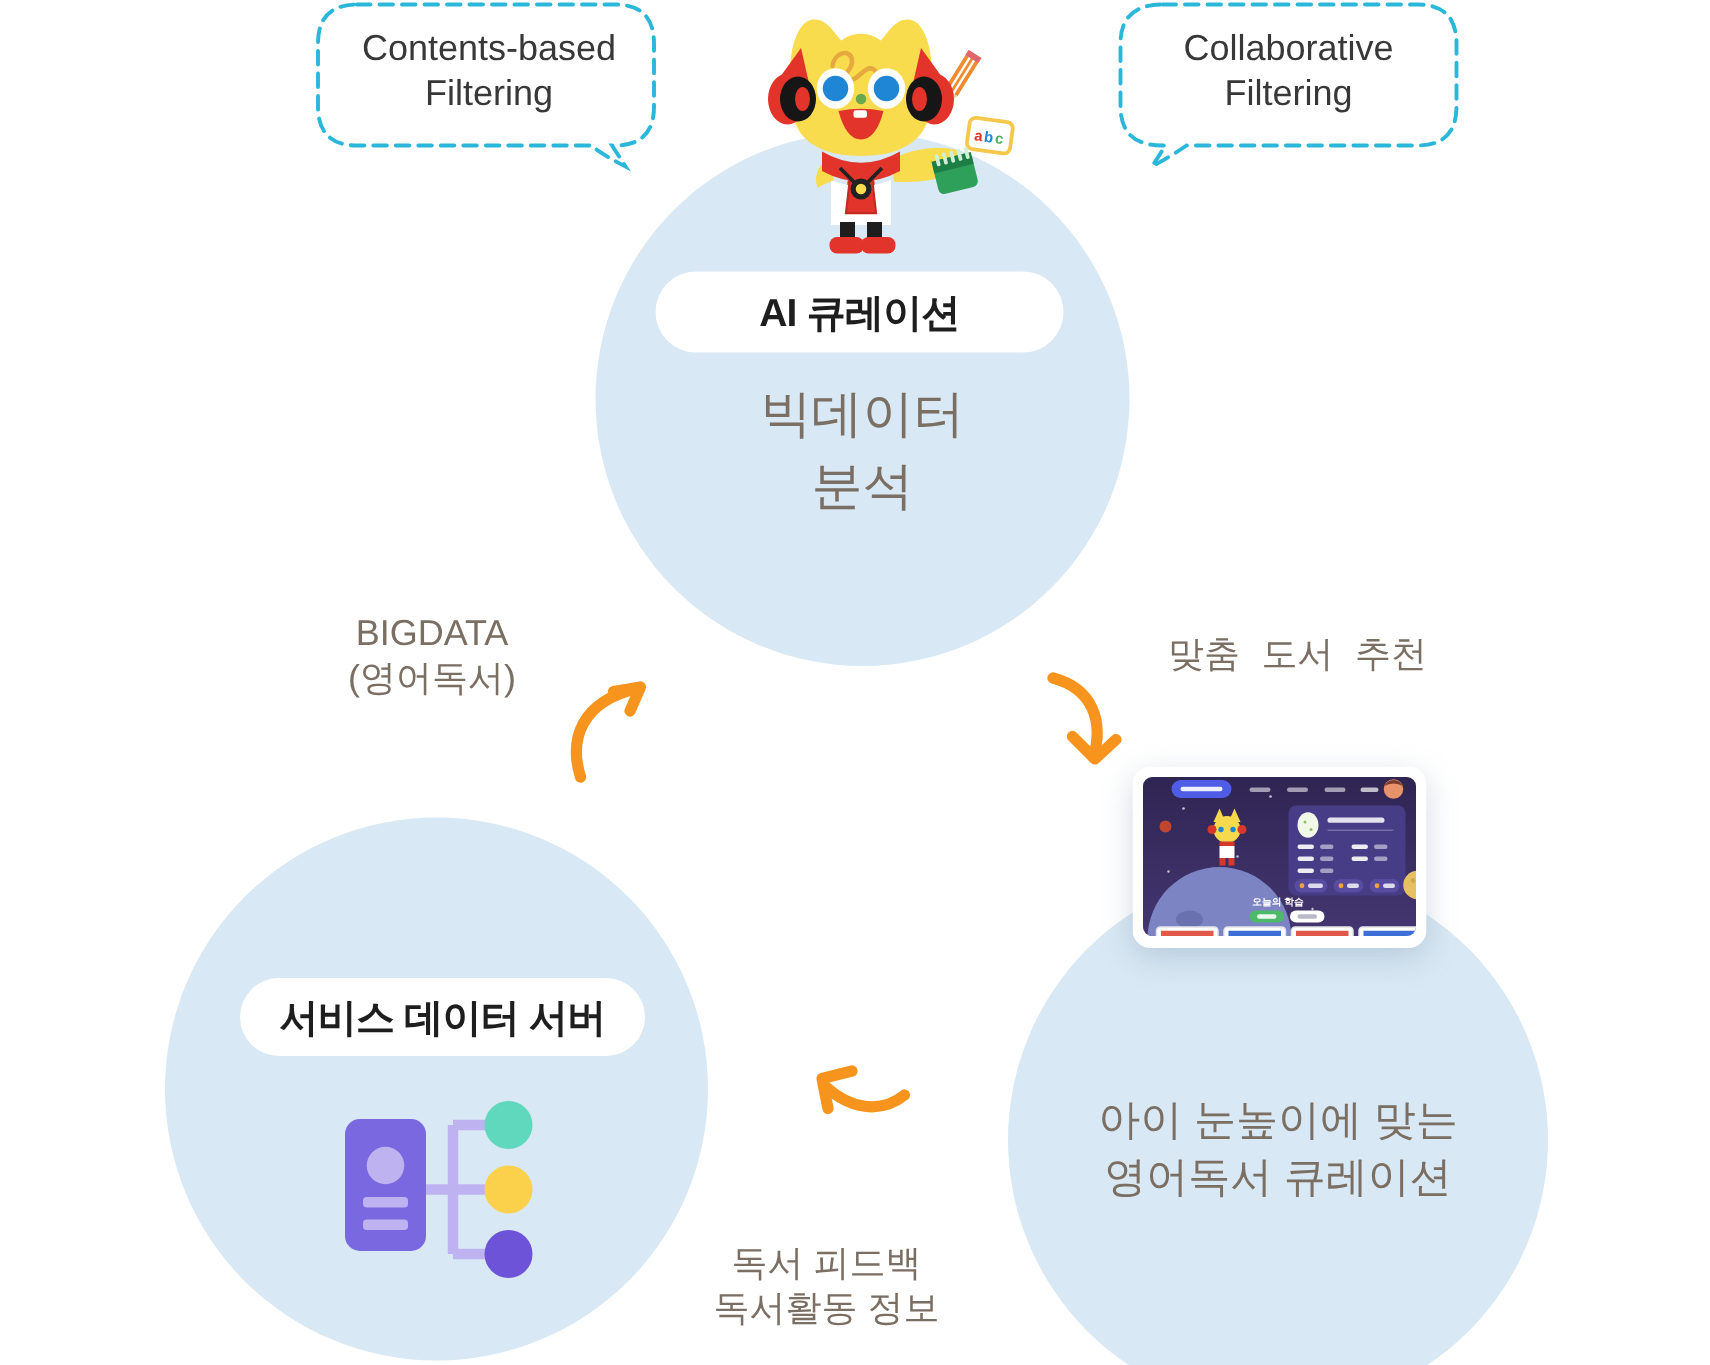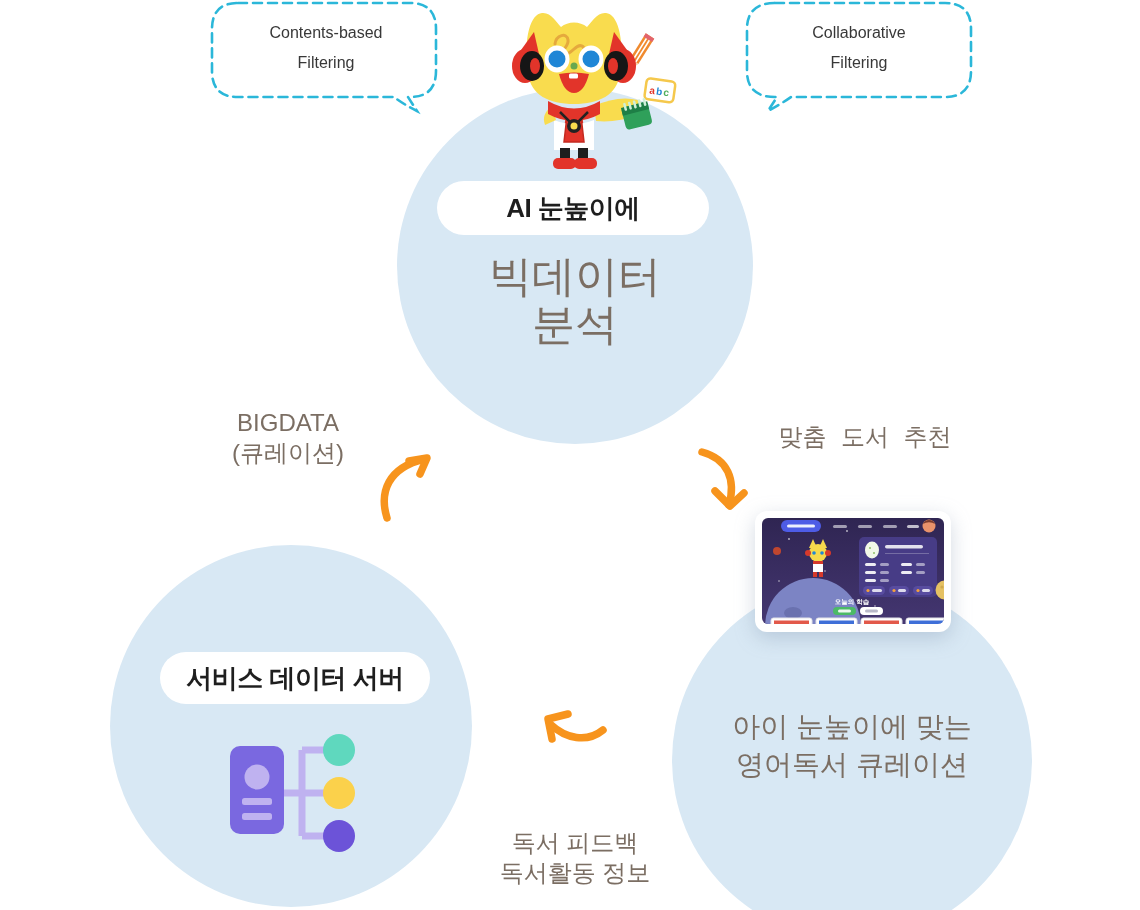--- a/index.html
+++ b/index.html
@@ -17,35 +17,35 @@
     font-weight:bold;font-size:26px;color:var(--title-text,#1E1E1E);
     letter-spacing:-0.5px;
   }
   #pill-ai{left:437px;top:181px;width:272px;height:54px;}
   #pill-server{left:160px;top:652px;width:270px;height:52px;}
   #pill-reading{left:718px;top:652px;width:270px;height:51px;}
   .bodytext{
     position:absolute;text-align:center;color:var(--body-text,#7B6E63);
     white-space:pre-line;
   }
-  #ai-body{left:455px;top:252px;width:240px;font-size:43px;line-height:48px;}
-  #reading-body{left:712px;top:708px;width:280px;font-size:28px;line-height:38px;}
+  #ai-body{left:455px;top:252px;width:240px;font-size:34px;line-height:48px;}
+  #reading-body{left:712px;top:728px;width:280px;font-size:28px;line-height:38px;}
   .flowlabel{
     position:absolute;text-align:center;color:var(--body-text,#7B6E63);
     font-size:24px;line-height:30px;white-space:pre-line;
   }
   #label-bigdata{left:188px;top:408px;width:200px;}
   #label-recommend{left:745px;top:424px;width:240px;font-family:Liberation Mono, monospace;}
-  #label-feedback{left:455px;top:828px;width:240px;}
+  #label-feedback{left:431px;top:828px;width:240px;}
   .bubble{position:absolute;}
   .bubble-path{fill:#ffffff;stroke:var(--bubble-border,#2BB7D9);stroke-width:2.6;
     stroke-dasharray:9 6;stroke-linecap:round;}
   .bubble-text{
     position:absolute;width:100%;top:18px;text-align:center;
-    font-size:16px;line-height:30px;color:var(--bubble-text,#383838);white-space:pre-line;
+    font-size:24px;line-height:30px;color:var(--bubble-text,#383838);white-space:pre-line;
   }
   #bubble-left{left:210px;top:0px;}
   #bubble-right{left:743px;top:0px;}
   #mascot{position:absolute;left:498px;top:2px;}
   #arrows{position:absolute;left:0;top:0;pointer-events:none;}
   .arrow{stroke:var(--arrow,#F7941D);stroke-width:7.5;fill:none;
     stroke-linecap:round;stroke-linejoin:round;}
   #server-icon{position:absolute;left:222px;top:732px;}
   #tablet{position:absolute;left:755px;top:511px;filter:drop-shadow(0 6px 10px rgba(110,130,160,0.30));}
 </style>
@@ -67,27 +67,27 @@
       <path class="arrow" d="M 702,452 C 728,459 736,480 729,505"></path>
       <path class="arrow" d="M 715,491 L 730,506 L 744,493"></path>
     </g>
     <g>
       <path class="arrow" d="M 603,730 C 587,743 566,739 550,724"></path>
       <path class="arrow" d="M 568,714 L 548,719 L 552,739"></path>
     </g>
   </svg>
 
   <div class="pill" id="pill-ai">
-    <span>AI 눈높이에</span>
+    <span>AI 큐레이션</span>
   </div>
   <div class="bodytext" id="ai-body">빅데이터
 분석</div>
 
   <div class="flowlabel" id="label-bigdata">BIGDATA
-(큐레이션)</div>
+(영어독서)</div>
   <div class="flowlabel" id="label-recommend">맞춤 도서 추천</div>
   <div class="flowlabel" id="label-feedback">독서 피드백
 독서활동 정보</div>
 
   <div class="bubble" id="bubble-left">
     <svg width="232" height="116">
       <path class="bubble-path" d="M 28,3 H 200 Q 226,3 226,29 V 71 Q 226,97 200,97 L 198,97 L 207,111 Q 193,104 184,97 H 28 Q 2,97 2,71 V 29 Q 2,3 28,3 Z"></path>
     </svg>
     <div class="bubble-text">Contents-based
 Filtering</div>

